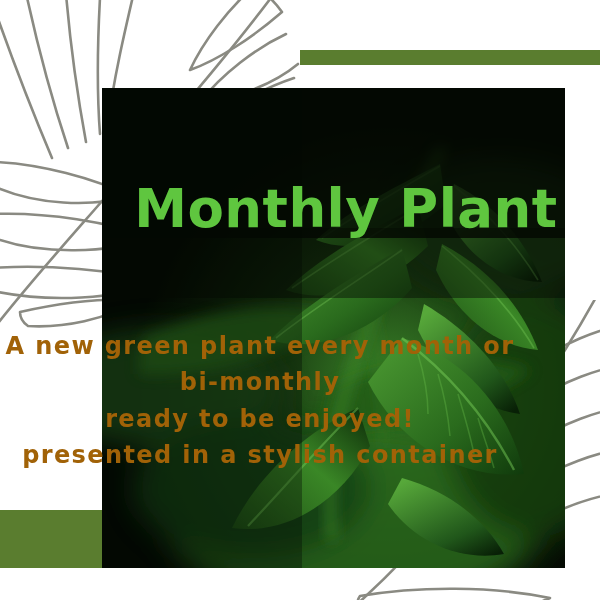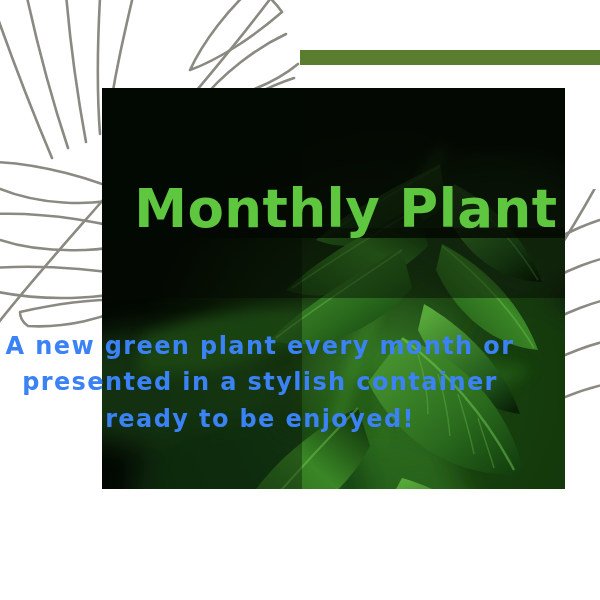--- a/index.html
+++ b/index.html
@@ -8,21 +8,21 @@
     padding: 0;
     background: #ffffff;
   }
   body {
     font-family: "DejaVu Sans", sans-serif;
   }
 
   #poster {
     position: relative;
     width: 600px;
-    height: 489px;
+    height: 600px;
     background: #ffffff;
     overflow: hidden;
   }
 
   
   .leaf-art {
     position: absolute;
     pointer-events: none;
   }
   .leaf-art.top-left {
@@ -91,21 +91,21 @@
     text-align: center;
     white-space: pre;
   }
   .headline .line2 { display: block; }
 
   .body-copy {
     position: absolute;
     left: 0px;
     top: 328px;
     width: 520px;
-    color: #3b82f6;
+    color: #a16207;
     font-family: "DejaVu Sans", sans-serif;
     font-weight: bold;
     font-size: 24px;
     line-height: 1.52;
     letter-spacing: 1.4px;
     text-align: center;
   }
   .body-copy .ln { display: block; }
 </style>
 </head>
@@ -250,17 +250,18 @@
       <rect x="0" y="0" width="200" height="480" fill="#040803" opacity="0.35"></rect>
     </svg>
   </div>
 
   <div class="headline">
     <span class="line1">Monthly Plant</span>
   </div>
 
   <div class="body-copy">
     <span class="ln">A new green plant every month or</span>
+    <span class="ln">bi-monthly</span>
+    <span class="ln">ready to be enjoyed!</span>
     <span class="ln">presented in a stylish container</span>
-    <span class="ln">ready to be enjoyed!</span>
   </div>
 
 </div>
 
 </body></html>

